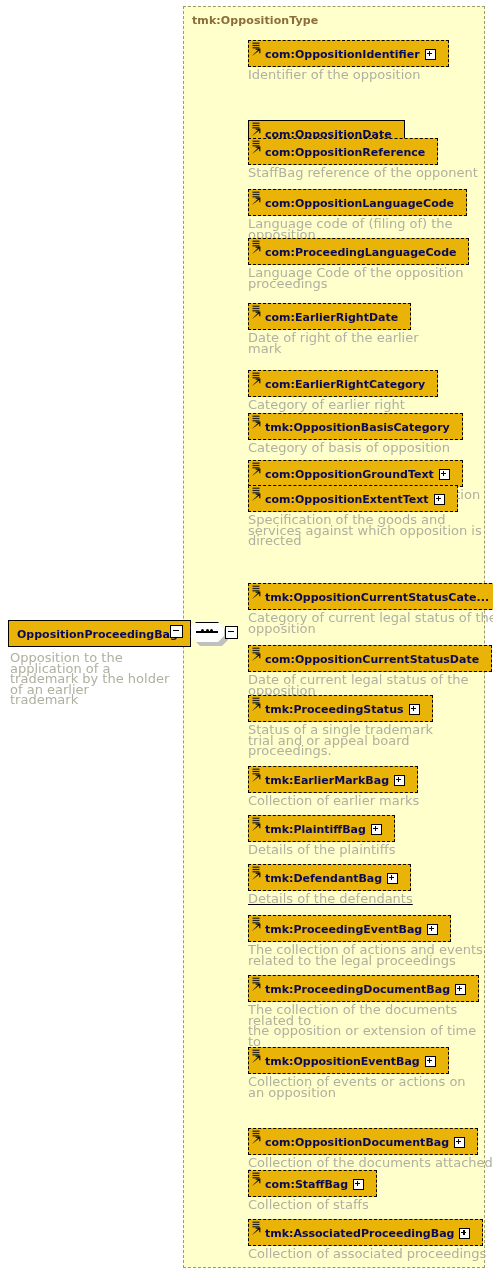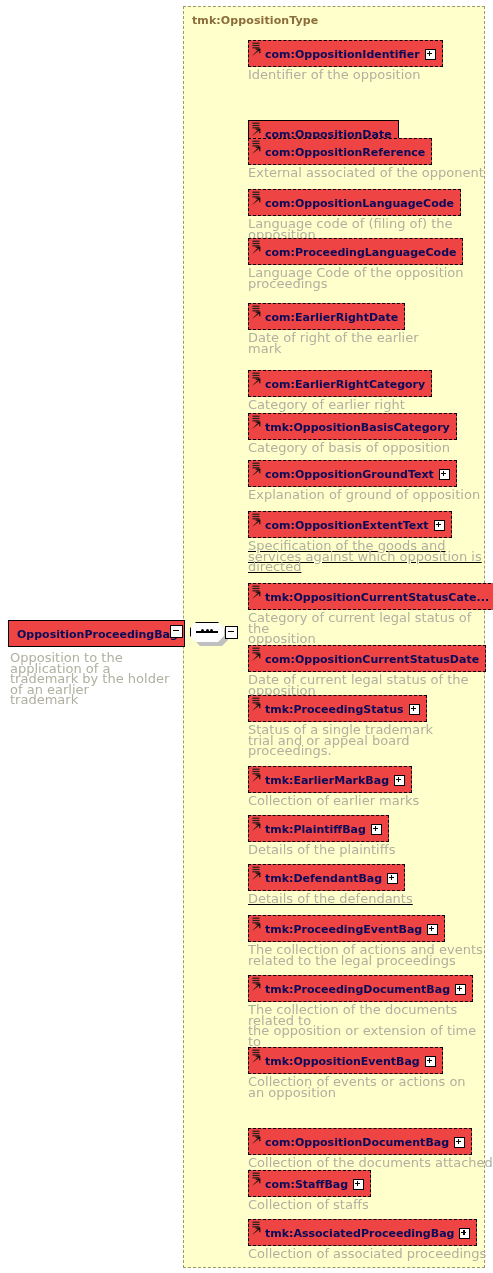--- a/index.html
+++ b/index.html
@@ -18,22 +18,22 @@
   #type-label{
     position:absolute;left:8px;top:7px;
     font-size:11px;font-weight:bold;color:#8a6d3b;
     letter-spacing:.1px;white-space:nowrap;
   }
 
   
   #root-wrap{position:absolute;left:8px;top:620px;width:180px;}
   .node-box{
     position:relative;display:inline-block;
-    background:#ef4444;
-    padding:3px 6px 3px 16px;
+    background:#eab308;
+    padding:3px 12px 3px 16px;
     box-sizing:border-box;
     white-space:nowrap;
   }
   .node-box .lbl{
     font-size:11px;font-weight:bold;color:#0a0a5a;
     line-height:13px;display:inline-block;vertical-align:middle;
   }
   .node-solid{border:1.4px solid #000;}
   .node-dashed{border:1.4px dashed #000;}
   
@@ -174,21 +174,21 @@
             <path d="M1 14 L8.2 8.4 L8.2 11.2 L9.4 11.2 L9.4 6.6 L4.6 6.6 L4.6 7.8 L7 7.8 Z" fill="#111"></path>
           </svg>
         </span><span class="lbl">com:OppositionDate</span></div><div class="annot">Date of the opposition</div></div>
     <div class="child" style="top: 138px;"><div class="node-box node-dashed"><div class="shadow"></div><span class="elem-icon">
           <svg width="11" height="15" viewBox="0 0 11 15">
             <rect x="1.5" y="0.6" width="7" height="1.2" fill="#222"></rect>
             <rect x="1.5" y="2.9" width="7" height="1.2" fill="#222"></rect>
             <rect x="1.5" y="5.2" width="7" height="1.2" fill="#222"></rect>
             <path d="M1 14 L8.2 8.4 L8.2 11.2 L9.4 11.2 L9.4 6.6 L4.6 6.6 L4.6 7.8 L7 7.8 Z" fill="#111"></path>
           </svg>
-        </span><span class="lbl">com:OppositionReference</span></div><div class="annot">External associated of the opponent</div></div>
+        </span><span class="lbl">com:OppositionReference</span></div><div class="annot">StaffBag reference of the opponent</div></div>
     <div class="child" style="top: 189px;"><div class="node-box node-dashed"><div class="shadow"></div><span class="elem-icon">
           <svg width="11" height="15" viewBox="0 0 11 15">
             <rect x="1.5" y="0.6" width="7" height="1.2" fill="#222"></rect>
             <rect x="1.5" y="2.9" width="7" height="1.2" fill="#222"></rect>
             <rect x="1.5" y="5.2" width="7" height="1.2" fill="#222"></rect>
             <path d="M1 14 L8.2 8.4 L8.2 11.2 L9.4 11.2 L9.4 6.6 L4.6 6.6 L4.6 7.8 L7 7.8 Z" fill="#111"></path>
           </svg>
         </span><span class="lbl">com:OppositionLanguageCode</span></div><div class="annot">Language code of (filing of) the opposition</div></div>
     <div class="child" style="top: 238px;"><div class="node-box node-dashed"><div class="shadow"></div><span class="elem-icon">
           <svg width="11" height="15" viewBox="0 0 11 15">
@@ -225,21 +225,21 @@
           </svg>
         </span><span class="lbl">tmk:OppositionBasisCategory</span></div><div class="annot">Category of basis of opposition</div></div>
     <div class="child" style="top: 460px;"><div class="node-box node-dashed"><div class="shadow"></div><span class="elem-icon">
           <svg width="11" height="15" viewBox="0 0 11 15">
             <rect x="1.5" y="0.6" width="7" height="1.2" fill="#222"></rect>
             <rect x="1.5" y="2.9" width="7" height="1.2" fill="#222"></rect>
             <rect x="1.5" y="5.2" width="7" height="1.2" fill="#222"></rect>
             <path d="M1 14 L8.2 8.4 L8.2 11.2 L9.4 11.2 L9.4 6.6 L4.6 6.6 L4.6 7.8 L7 7.8 Z" fill="#111"></path>
           </svg>
         </span><span class="lbl">com:OppositionGroundText</span><span class="expander plus"></span></div><div class="annot">Explanation of ground of opposition</div></div>
-    <div class="child" style="top: 511px; text-decoration: underline;"><div class="node-box node-dashed"><div class="shadow"></div><span class="elem-icon">
+    <div class="child" style="top: 485px;"><div class="node-box node-dashed"><div class="shadow"></div><span class="elem-icon">
           <svg width="11" height="15" viewBox="0 0 11 15">
             <rect x="1.5" y="0.6" width="7" height="1.2" fill="#222"></rect>
             <rect x="1.5" y="2.9" width="7" height="1.2" fill="#222"></rect>
             <rect x="1.5" y="5.2" width="7" height="1.2" fill="#222"></rect>
             <path d="M1 14 L8.2 8.4 L8.2 11.2 L9.4 11.2 L9.4 6.6 L4.6 6.6 L4.6 7.8 L7 7.8 Z" fill="#111"></path>
           </svg>
         </span><span class="lbl">com:OppositionExtentText</span><span class="expander plus"></span></div><div class="annot">Specification of the goods and
 services against which opposition is
 directed</div></div>
     <div class="child" style="top: 583px;"><div class="node-box node-dashed"><div class="shadow"></div><span class="elem-icon">

